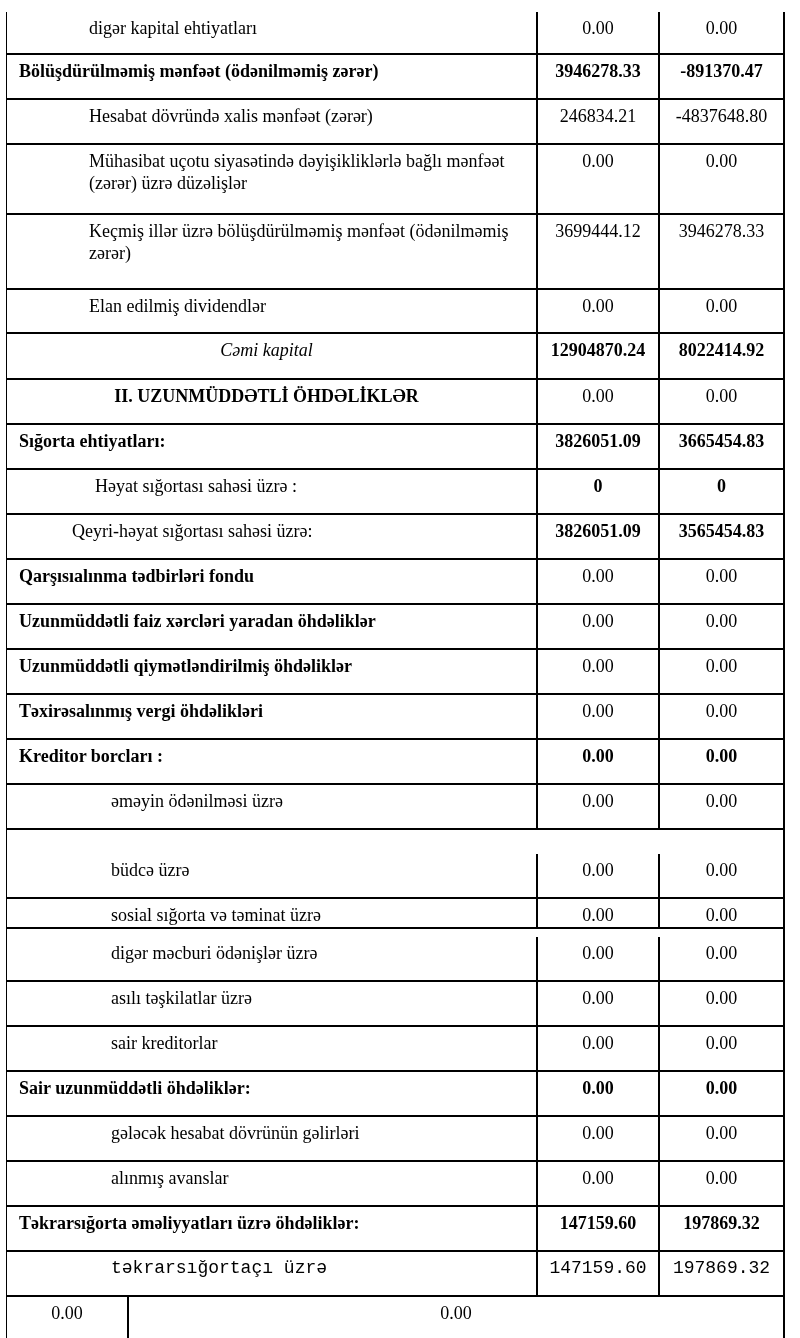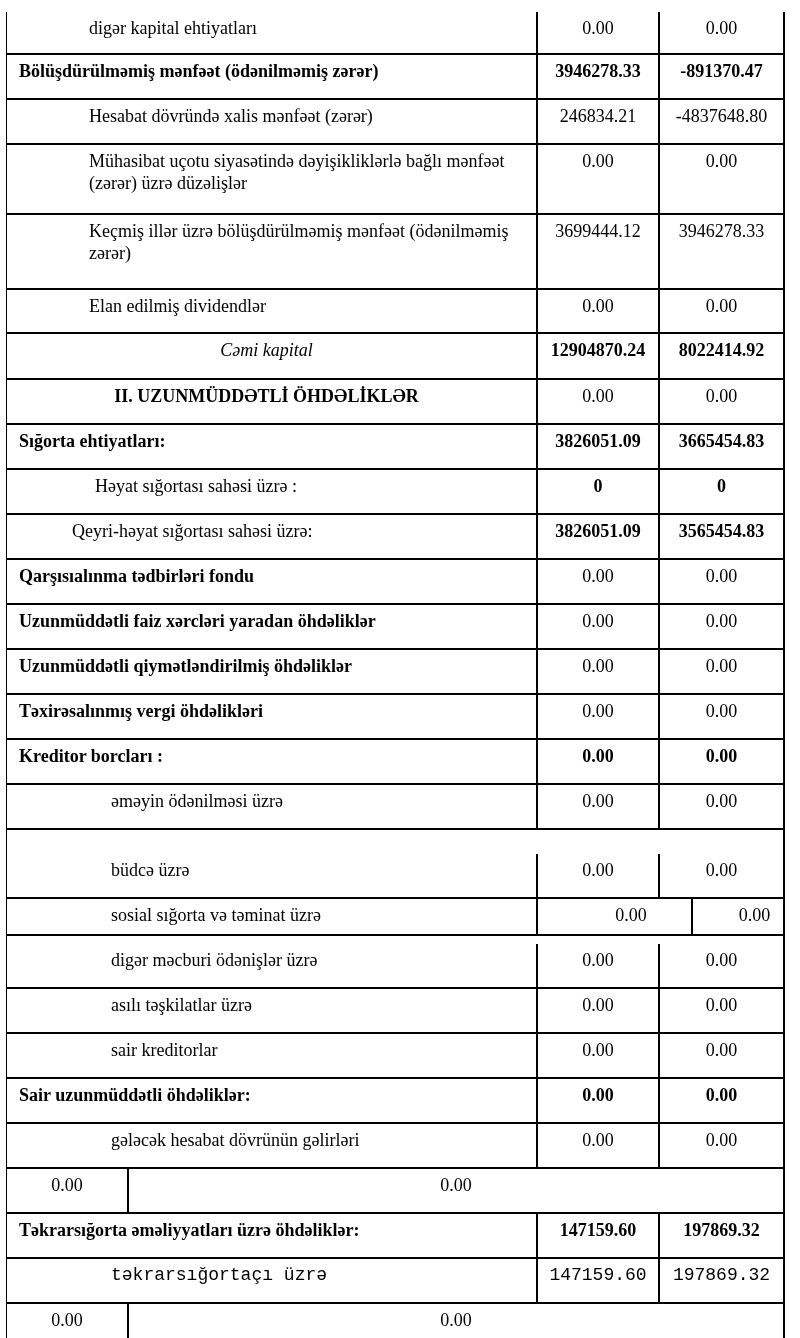--- a/index.html
+++ b/index.html
@@ -154,21 +154,21 @@
       <div class="row r-item2" style="height: 45px;">
         <div class="lbl">əməyin ödənilməsi üzrə</div>
         <div class="val v1">0.00</div>
         <div class="val v2">0.00</div>
       </div>
       <div class="row r-item2" style="height: 45px; margin-top: 24px;">
         <div class="lbl">büdcə üzrə</div>
         <div class="val v1">0.00</div>
         <div class="val v2">0.00</div>
       </div>
-      <div class="row r-item2" style="height: 37px; gap: 33px;">
+      <div class="row r-item2" style="height: 30px;">
         <div class="lbl">sosial sığorta və təminat üzrə</div>
         <div class="val v1">0.00</div>
         <div class="val v2">0.00</div>
       </div>
       <div class="row r-item2" style="height: 45px; margin-top: 8px;">
         <div class="lbl">digər məcburi ödənişlər üzrə</div>
         <div class="val v1">0.00</div>
         <div class="val v2">0.00</div>
       </div>
       <div class="row r-item2" style="height: 45px;">
@@ -185,20 +185,21 @@
         <div class="lbl">Sair uzunmüddətli öhdəliklər:</div>
         <div class="val v1">0.00</div>
         <div class="val v2">0.00</div>
       </div>
       <div class="row r-item2" style="height: 45px;">
         <div class="lbl">gələcək hesabat dövrünün gəlirləri</div>
         <div class="val v1">0.00</div>
         <div class="val v2">0.00</div>
       </div>
       <div class="row r-item2" style="height: 45px;">
+        <div class="lbl">alınmış avanslar</div>
         <div class="val v1">0.00</div>
         <div class="val v2">0.00</div>
       </div>
       <div class="row r-section vbold" style="height: 45px;">
         <div class="lbl">Təkrarsığorta əməliyyatları üzrə öhdəliklər:</div>
         <div class="val v1">147159.60</div>
         <div class="val v2">197869.32</div>
       </div>
       <div class="row r-item2" style="height: 45px; font-family: Liberation Mono, monospace;">
         <div class="lbl">təkrarsığortaçı üzrə</div>

